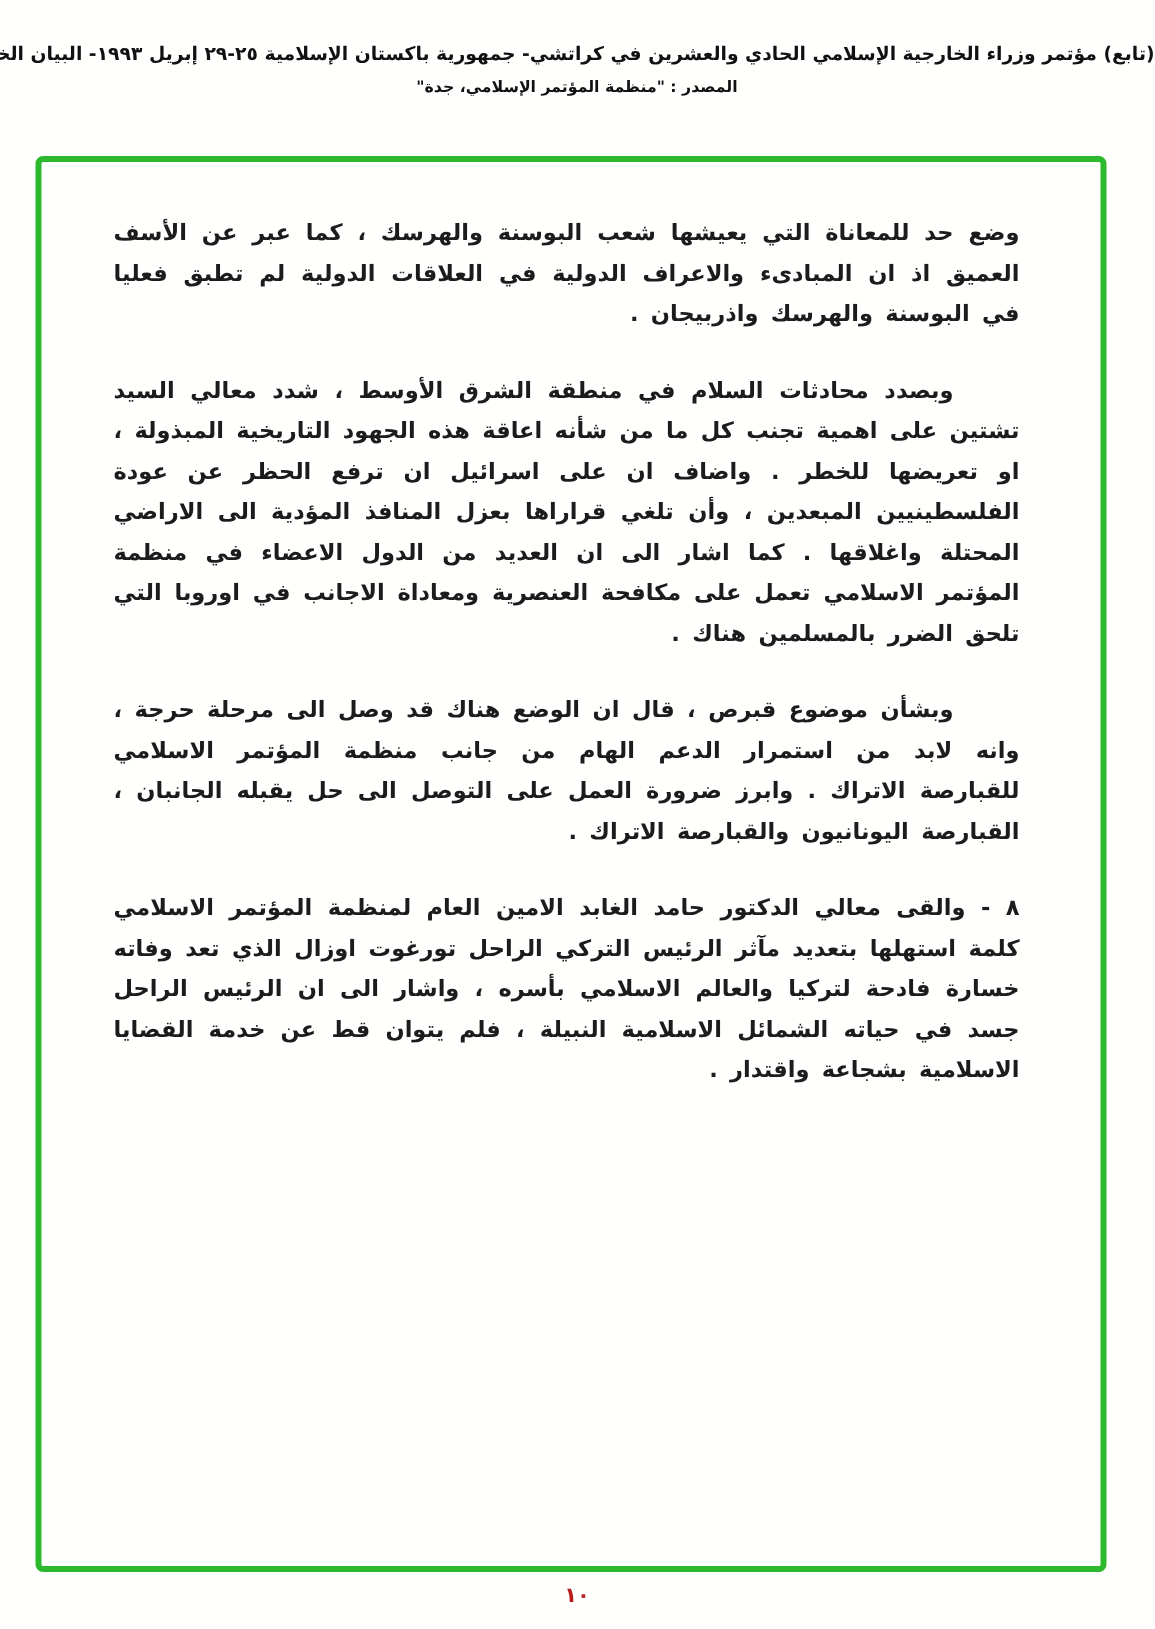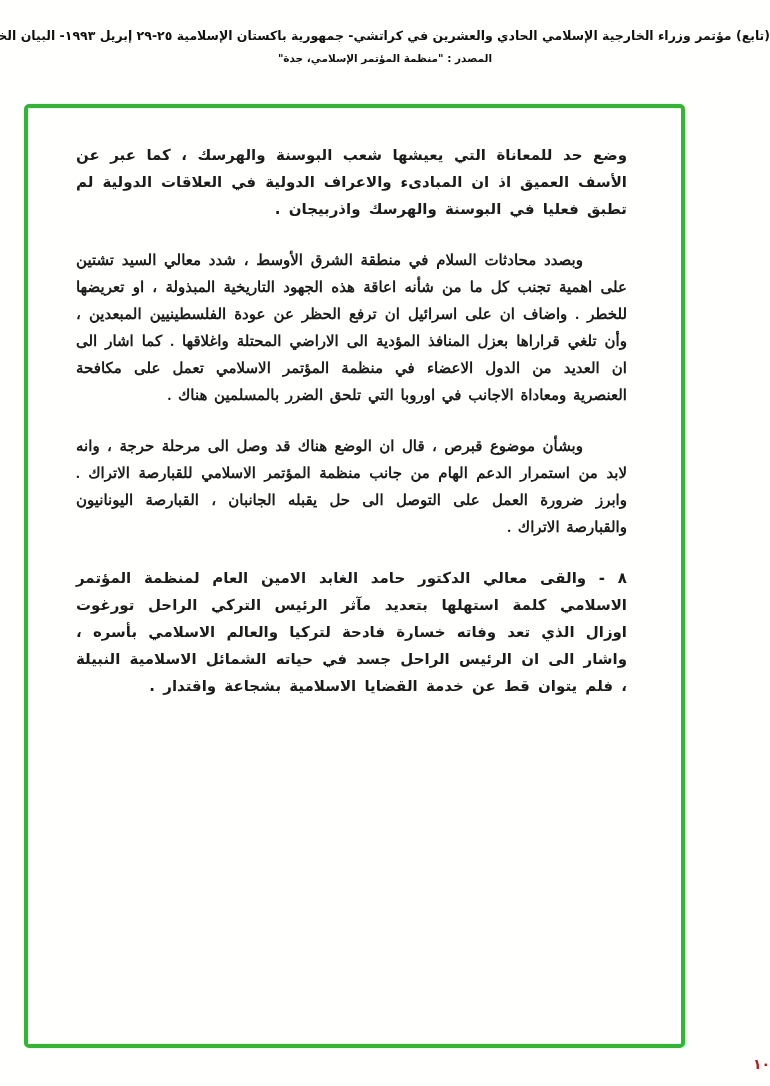--- a/index.html
+++ b/index.html
@@ -35,21 +35,21 @@
   .header-line2 {
     margin-top: 9px;
     font-size: 10.5px;
     font-weight: bold;
     color: #111111;
   }
   .frame {
     position: absolute;
     top: 104px;
     left: 24px;
-    width: 661px;
+    width: 714px;
     height: 944px;
     border: 4px solid #2db92d;
     border-radius: 5px;
     box-sizing: border-box;
     background: #fffffe;
   }
   .content {
     position: absolute;
     top: 34px;
     right: 54px;
@@ -60,30 +60,30 @@
   .para {
     margin: 0 0 24px 0;
     font-size: 15px;
     font-weight: bold;
     line-height: 27px;
     word-spacing: 3px;
     color: #1c1c1c;
   }
   .para.indent {
     text-indent: 44px;
-    font-family: Liberation Serif, serif;
   }
   .para.no-indent {
     text-indent: 0;
   }
   .page-number {
     position: absolute;
     top: 1056px;
     left: 0;
     right: 0;
+    text-align: center;
     font-size: 14px;
     font-weight: bold;
     color: #b91c1c;
   }
 </style>
 </head>
 <body>
 
 <div class="page">
 

